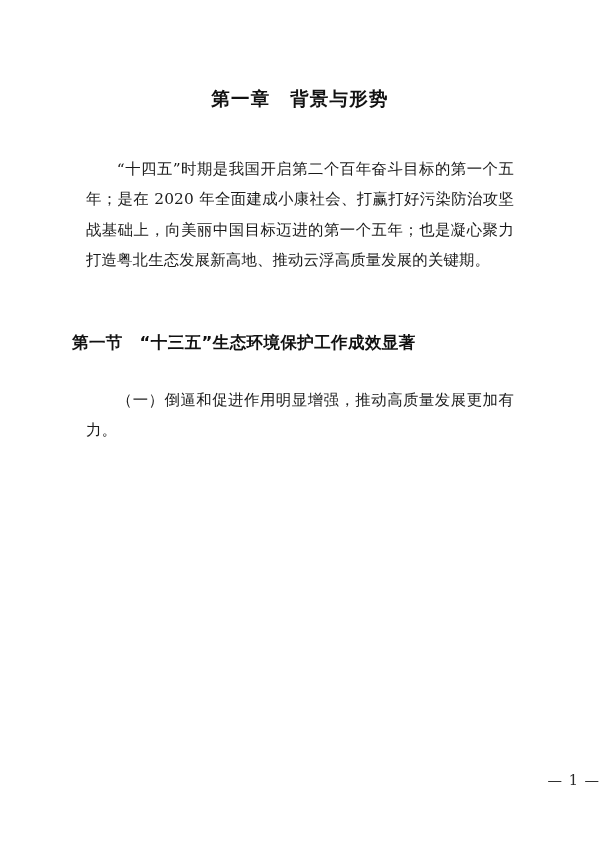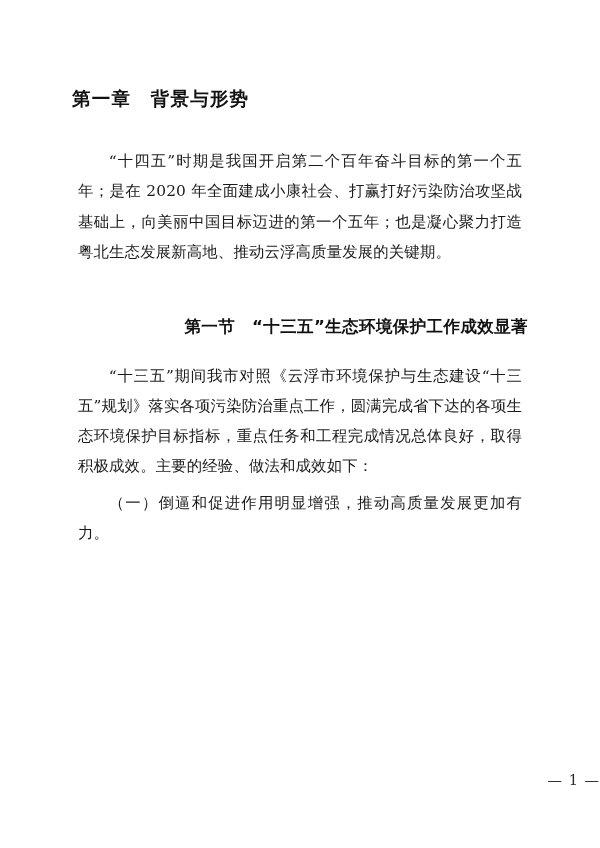--- a/index.html
+++ b/index.html
@@ -28,46 +28,47 @@
     left: 72px;
     top: 0;
     width: 456px;
     height: 848px;
   }
 
   
   .chapter-title {
     margin: 0;
     padding-top: 88px;
+    text-align: center;
     font-family: "DejaVu Serif", "Liberation Serif", serif;
     font-weight: 700;
     font-size: 18.5px;
     letter-spacing: 1.2px;
     color: #111111;
     line-height: 1.2;
     white-space: pre;
   }
 
   
   .section-heading {
     margin: 0;
     padding-top: 44px;
-    text-align: right;
+    text-align: left;
     font-family: "DejaVu Sans", "Liberation Sans", sans-serif;
     font-weight: 700;
     font-size: 16.5px;
     letter-spacing: 0.4px;
     color: #111111;
     line-height: 1.2;
     white-space: pre;
   }
 
   
   .para {
-    margin: 6px;
+    margin: 14px;
     font-family: "DejaVu Serif", "Liberation Serif", serif;
     font-size: 15.4px;
     line-height: 30.2px;
     color: #1a1a1a;
     text-align: justify;
     text-justify: inter-ideograph;
     letter-spacing: 0.15px;
   }
   .para.indent {
     text-indent: 2em;
@@ -102,21 +103,20 @@
     <h1 class="chapter-title">第一章　背景与形势</h1>
 
     <div class="gap-after-title"></div>
 
     <p class="para indent">“十四五”时期是我国开启第二个百年奋斗目标的第一个五年；是在 2020 年全面建成小康社会、打赢打好污染防治攻坚战基础上，向美丽中国目标迈进的第一个五年；也是凝心聚力打造粤北生态发展新高地、推动云浮高质量发展的关键期。</p>
 
     <h2 class="section-heading">第一节　“十三五”生态环境保护工作成效显著</h2>
 
     <div class="gap-after-sec"></div>
 
-    <p class="para indent">“十三五”期间我市对照《云浮市环境保护与生态建设“十三五”规划》落实各项污染防治重点工作，圆满完成省下达的各项生态环境保护目标指标，重点任务和工程完成情况总体良好，取得积极成效。主要的经验、做法和成效如下：</p>
 
     <p class="para indent">（一）倒逼和促进作用明显增强，推动高质量发展更加有力。</p>
 
 
   </div>
 
   <div class="page-number">— 1 —</div>
 </div>
 
 </body></html>

